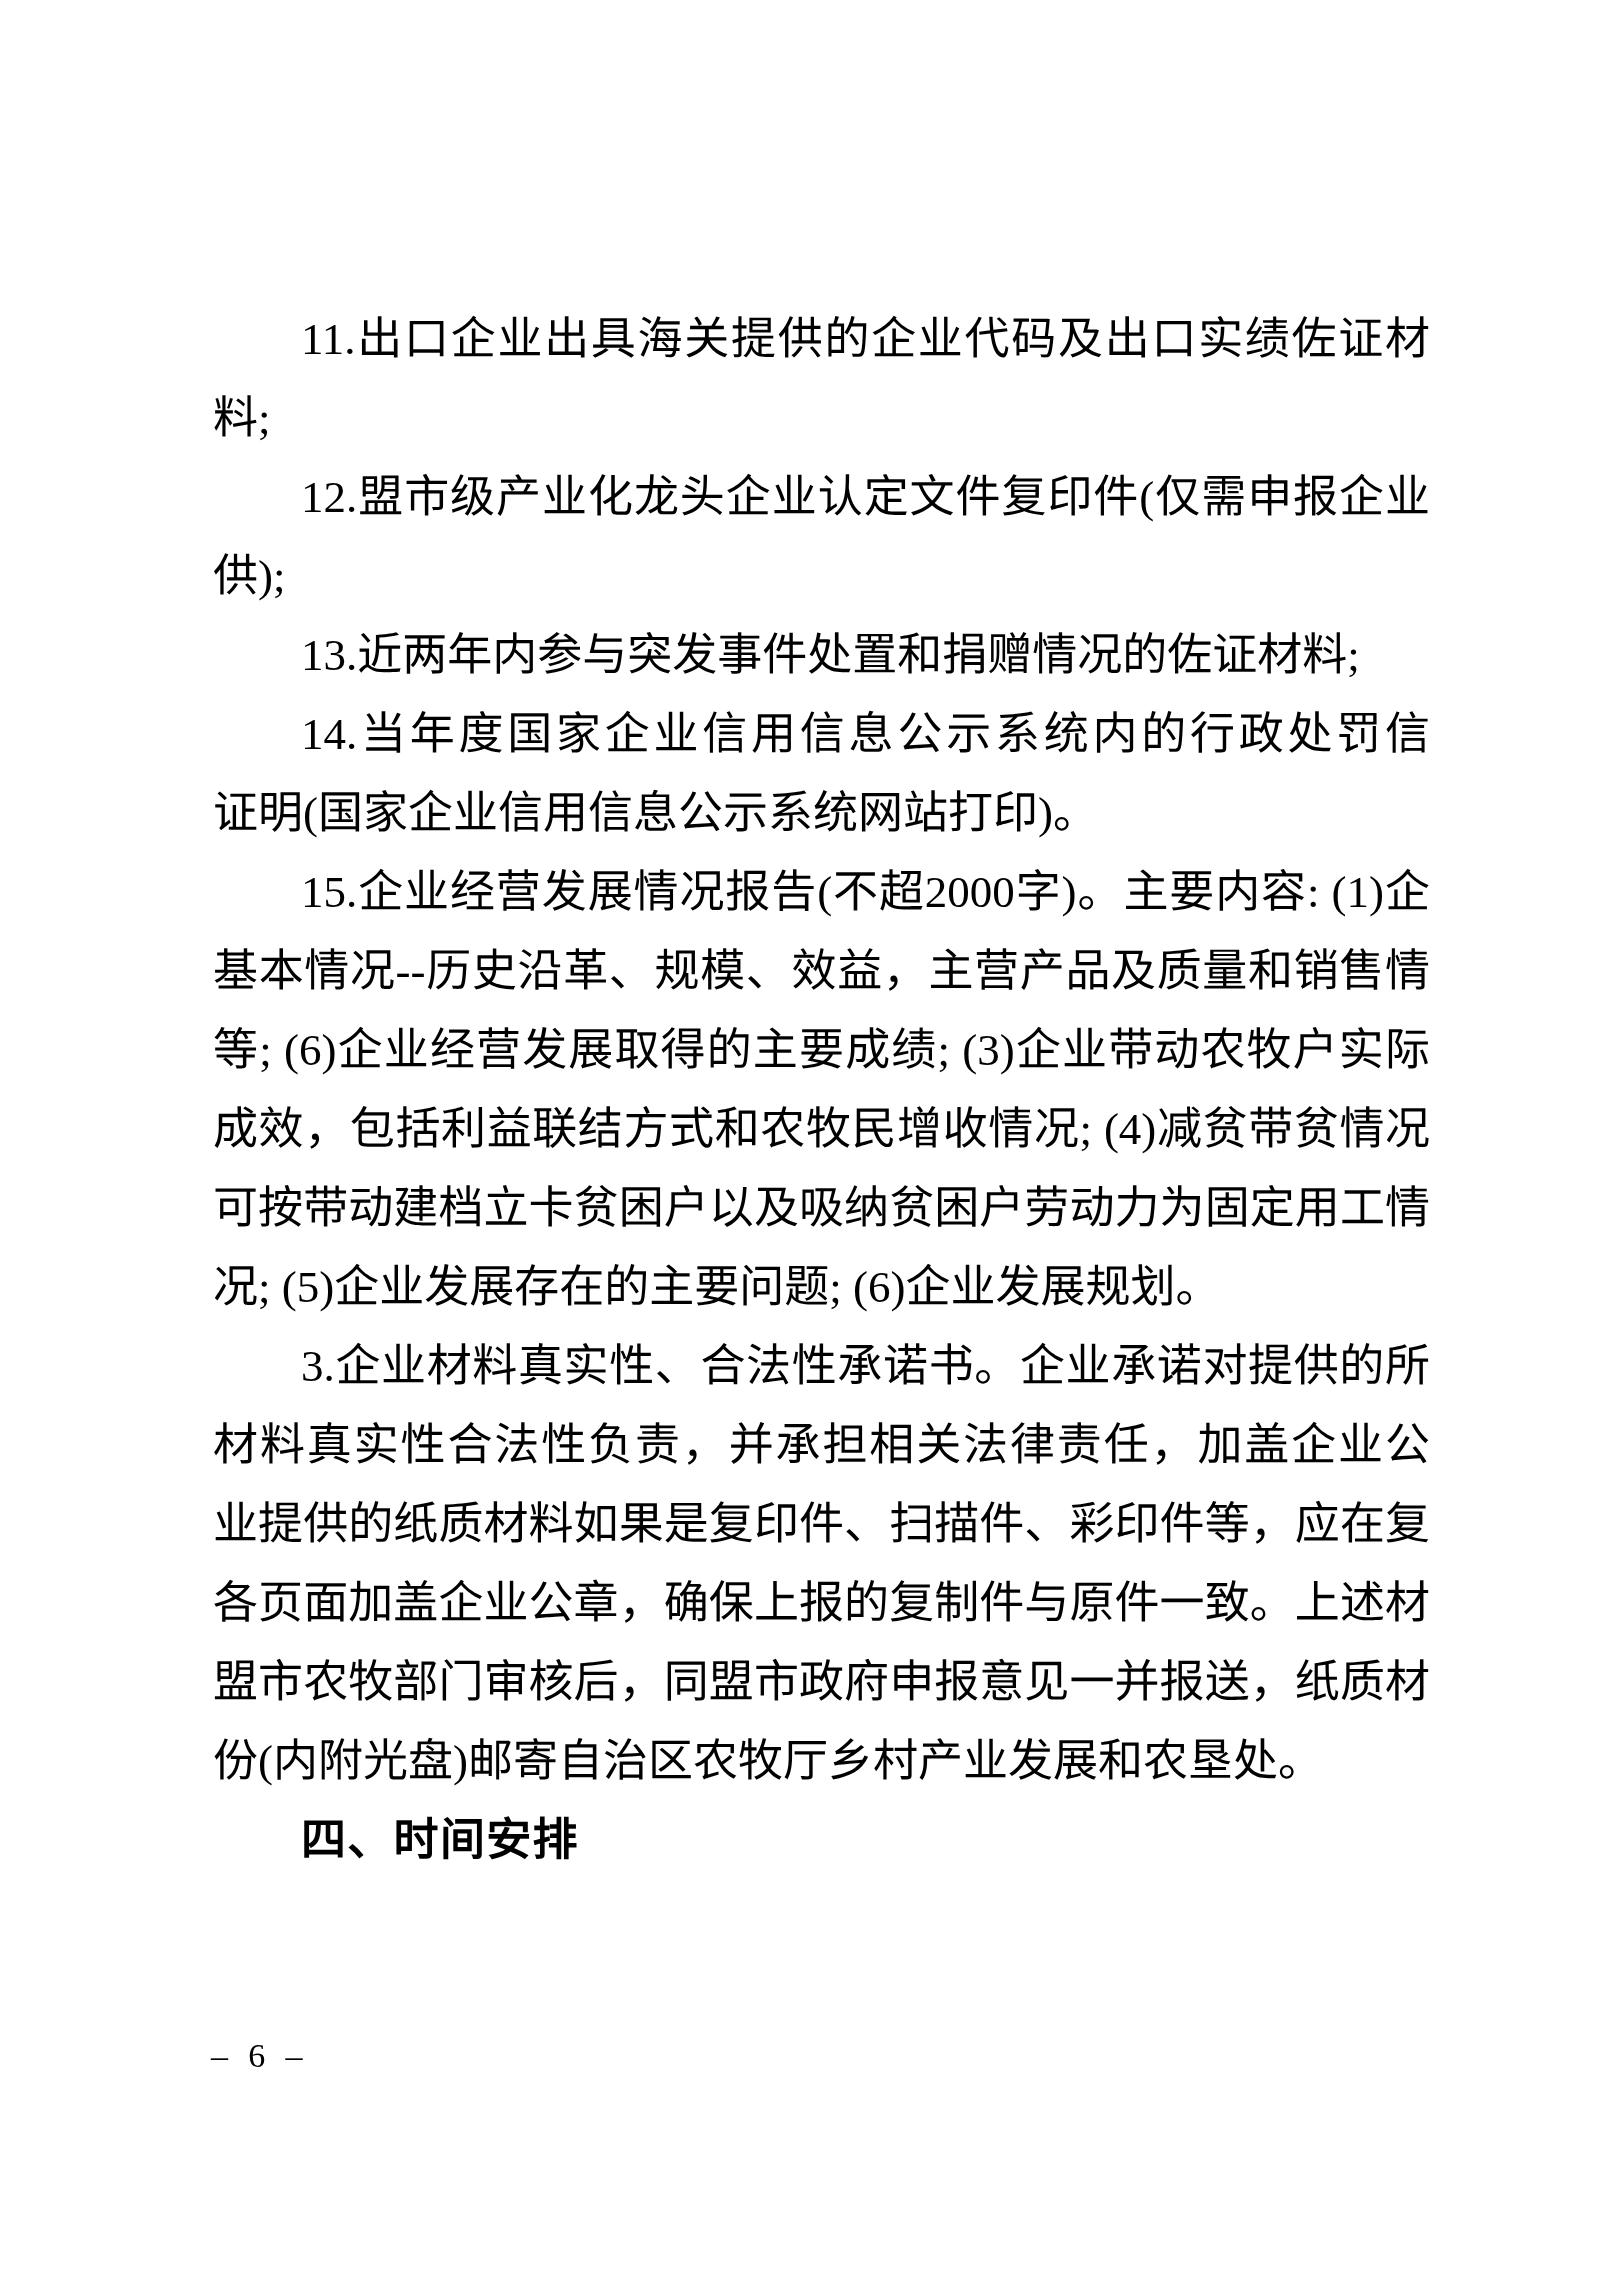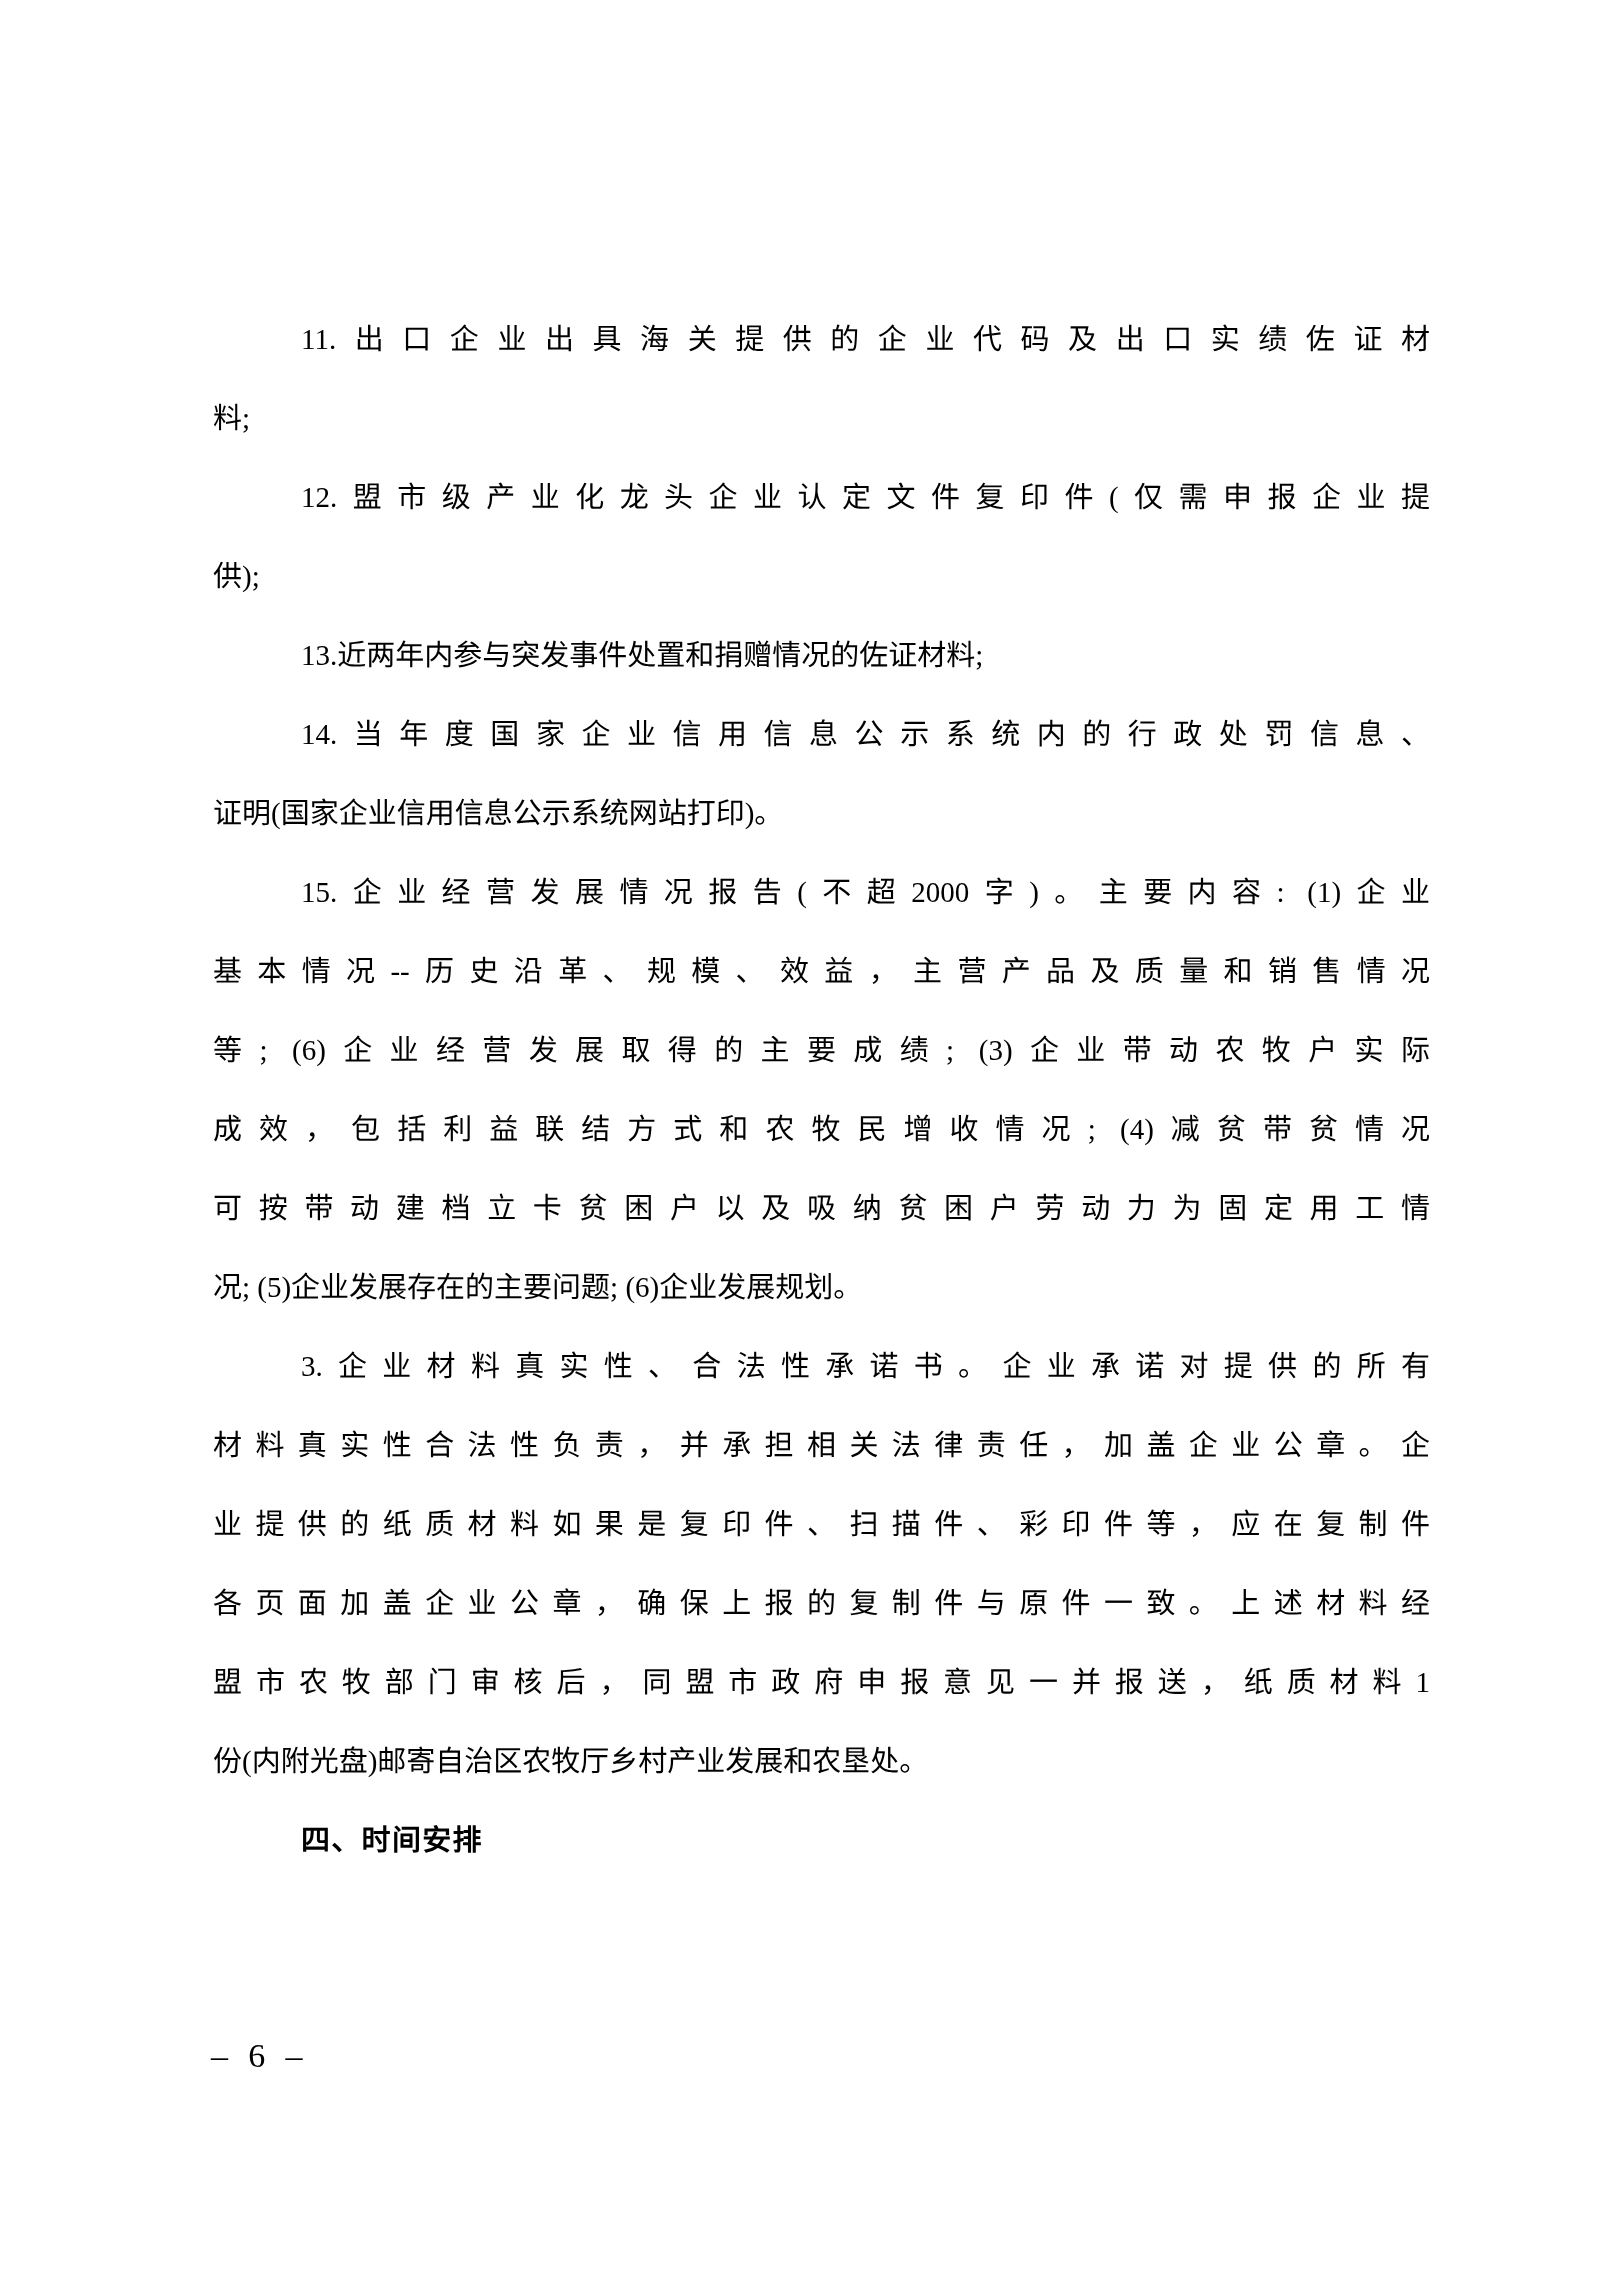--- a/index.html
+++ b/index.html
@@ -14,21 +14,21 @@
     background: #ffffff;
     overflow: hidden;
     color: #000000;
   }
   .textblock {
     position: absolute;
     left: 213px;
     top: 300px;
     width: 1217px;
     font-family: "Liberation Serif", serif;
-    font-size: 29px;
+    font-size: 45px;
     color: #000000;
   }
   .line {
     height: 79px;
     line-height: 79px;
     overflow: hidden;
     text-align: left;
     white-space: pre;
   }
   .line.fill {

